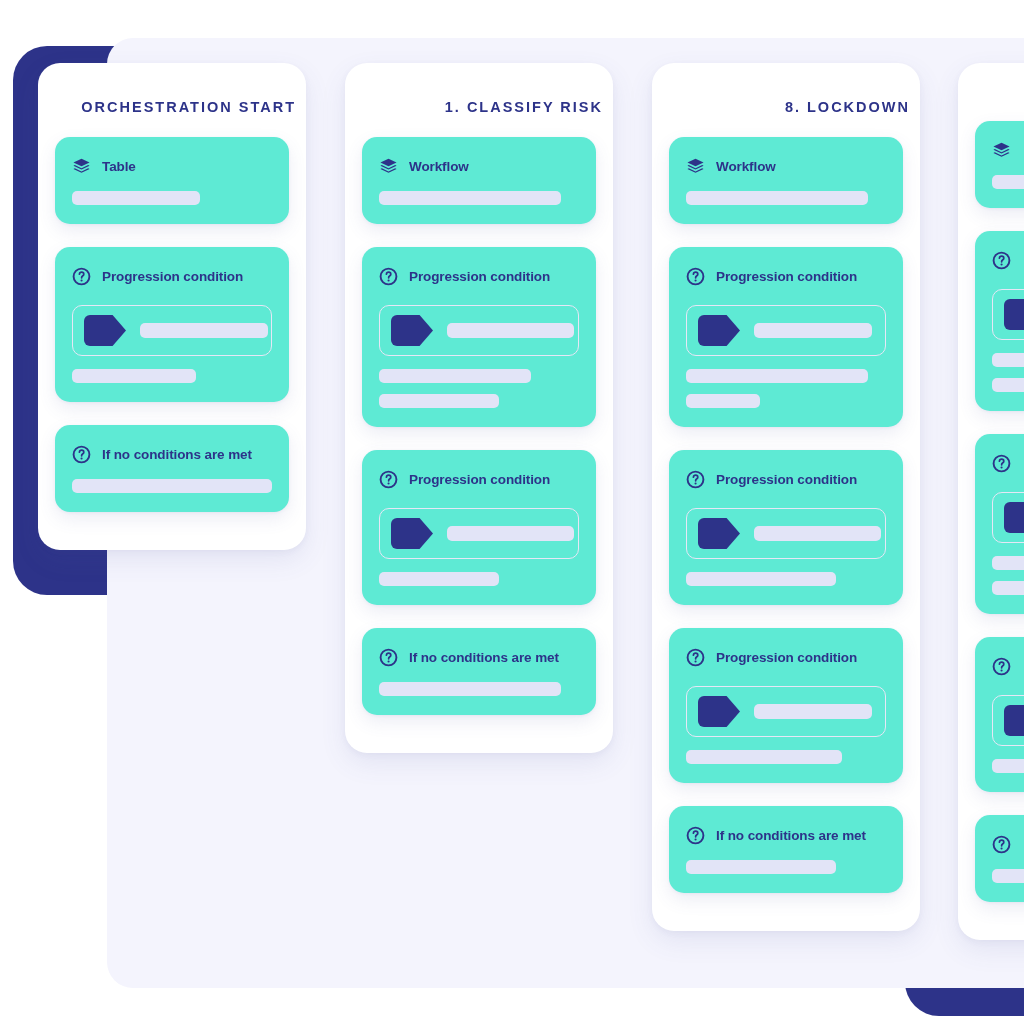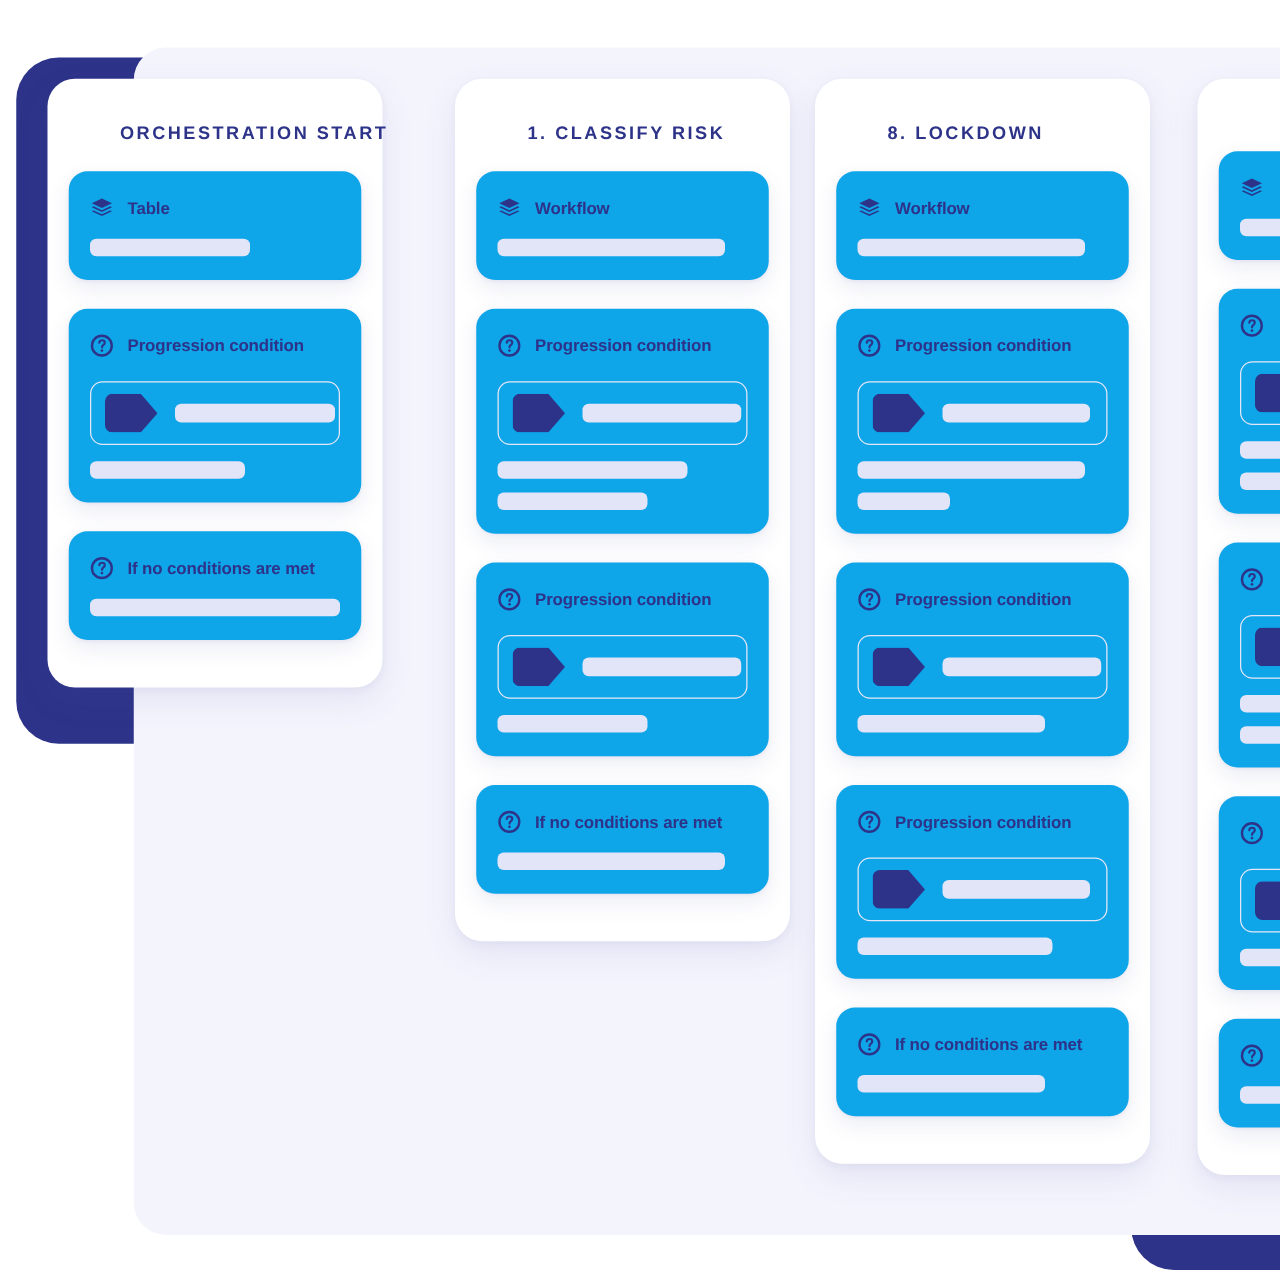--- a/index.html
+++ b/index.html
@@ -46,42 +46,41 @@
     top: 63px;
     width: 268px;
     background: #ffffff;
     border-radius: 22px;
     box-shadow: 0 10px 26px rgba(80, 84, 160, 0.10),
                 0 2px 6px rgba(80, 84, 160, 0.06);
     padding: 0 0 22px 0;
     box-sizing: border-box;
   }
   #column-0 { left: 38px;  }
-  #column-1 { left: 364px; }
+  #column-1 { left: 345px; }
   #column-2 { left: 652px; }
   #column-3 { left: 958px; }
 
   .column-title {
-    text-align: left;
+    text-align: right;
     color: #2d3389;
     font-size: 14.5px;
     font-weight: bold;
     letter-spacing: 2.0px;
     padding: 36px 10px 22px 10px;
     white-space: nowrap;
-    margin-left: 48px;
   }
 
   .column-body {
     padding: 0 17px;
   }
 
   
   .card {
-    background: #0ea5e9;
+    background: #5eead4;
     border-radius: 15px;
     box-shadow: 0 7px 18px rgba(86, 90, 165, 0.11),
                 0 1px 3px rgba(86, 90, 165, 0.07);
     padding: 20px 17px 19px 17px;
     margin-bottom: 23px;
     box-sizing: border-box;
   }
   .card:last-child { margin-bottom: 16px; }
 
   .card-head {

